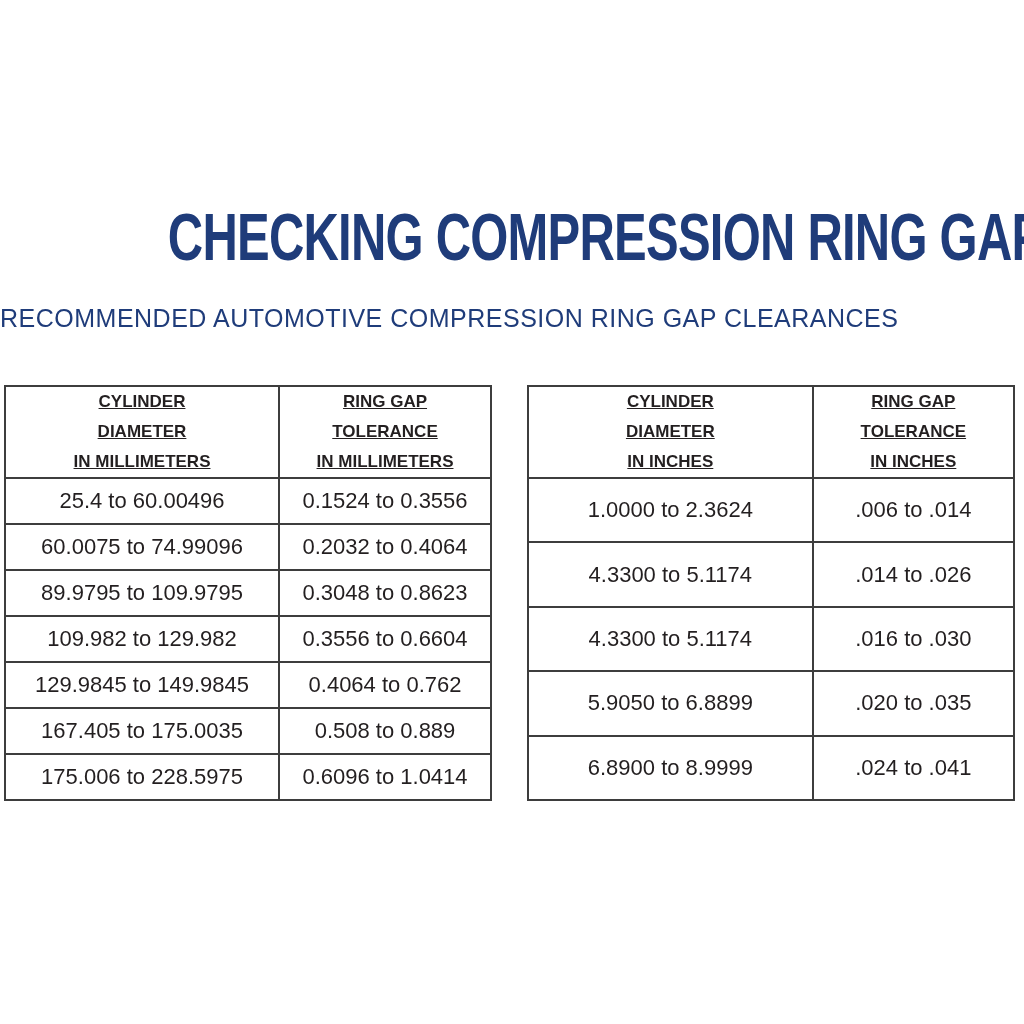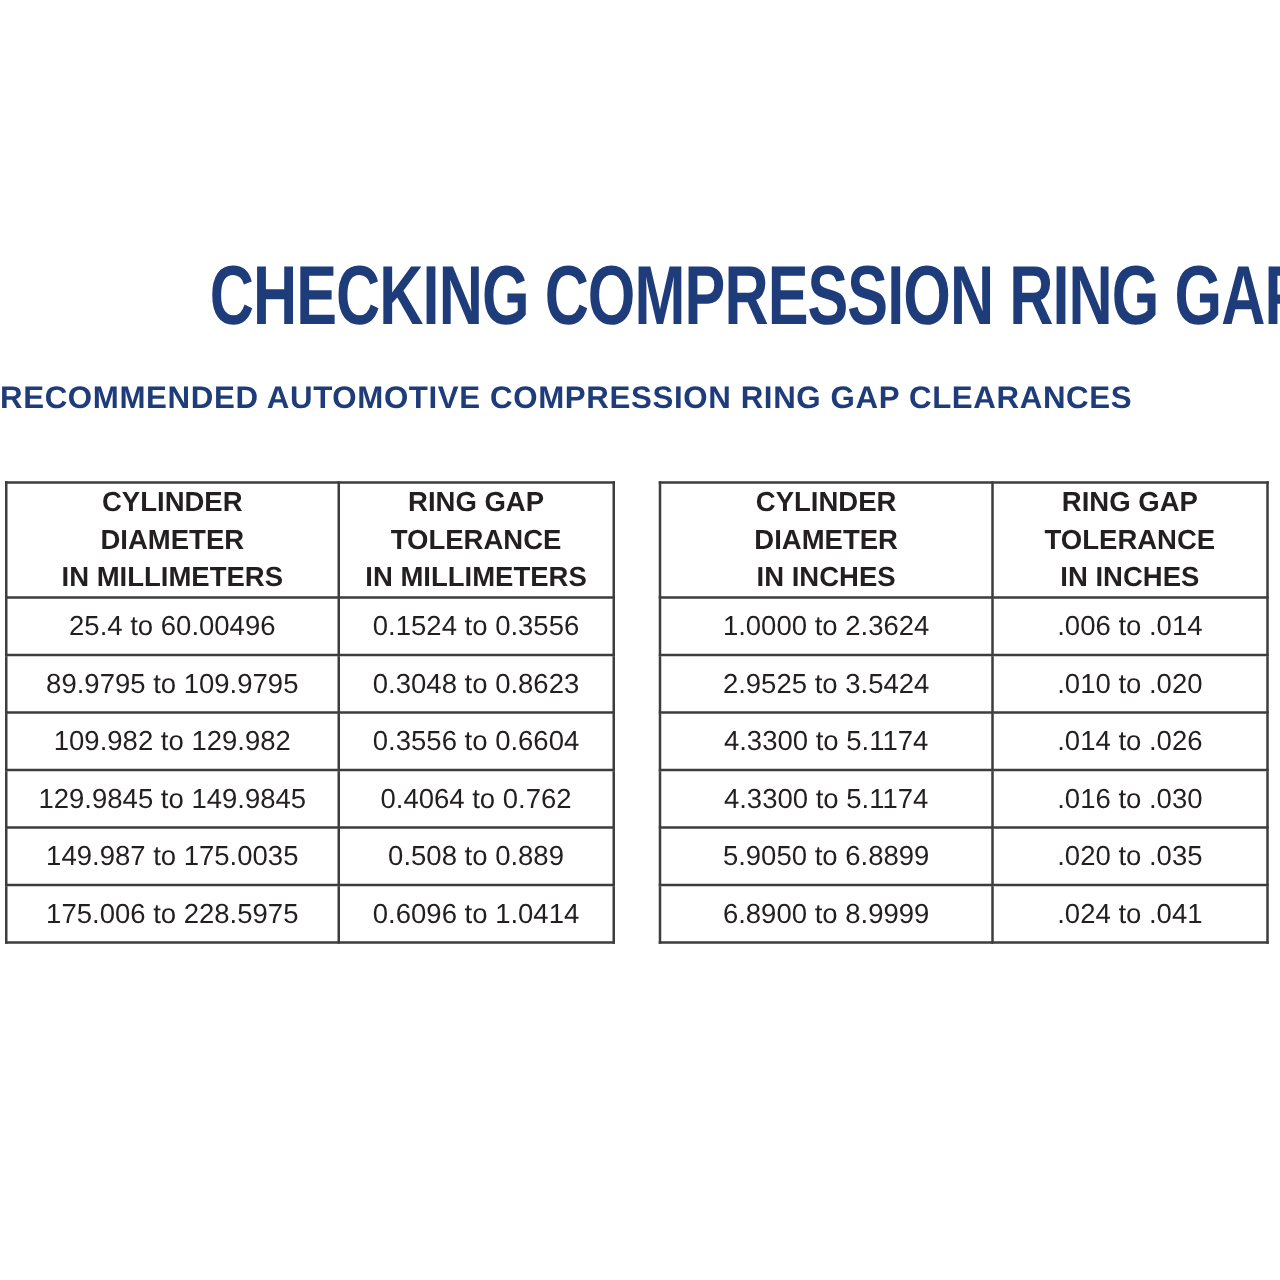--- a/index.html
+++ b/index.html
@@ -40,21 +40,21 @@
     transform-origin: center top;
   }
   .subtitle {
     position: absolute;
     top: 306px;
     left: 0;
     width: 880px;
     margin: 0;
     text-align: center;
     font-size: 25px;
-    font-weight: bold;
+    font-weight: normal;
     line-height: 1;
     letter-spacing: 0.5px;
     color: var(--navy);
     white-space: nowrap;
   }
   .tables {
     position: absolute;
     top: 385px;
     left: 4px;
     width: 1011px;
@@ -70,23 +70,24 @@
   .spec-table th,
   .spec-table td {
     border: 2px solid var(--line);
     text-align: center;
     vertical-align: middle;
     color: var(--ink);
     padding: 0;
   }
   .spec-table th {
     height: 91px;
-    font-size: 22px;
+    font-size: 17px;
     font-weight: bold;
     line-height: 30px;
+    text-decoration: underline;
   }
   .spec-table td {
     height: 46px;
     font-size: 22px;
     font-weight: normal;
     white-space: nowrap;
   }
   .hline { display: block; }
 </style>
 </head>
@@ -112,33 +113,37 @@
           <span class="hline">IN MILLIMETERS</span>
         </th>
       </tr>
     </thead>
     <tbody>
       <tr>
         <td>25.4 to 60.00496</td>
         <td>0.1524 to 0.3556</td>
       </tr>
       <tr>
+        <td>60.0075 to 74.99096</td>
+        <td>0.2032 to 0.4064</td>
+      </tr>
+      <tr>
         <td>89.9795 to 109.9795</td>
         <td>0.3048 to 0.8623</td>
       </tr>
       <tr>
         <td>109.982 to 129.982</td>
         <td>0.3556 to 0.6604</td>
       </tr>
       <tr>
         <td>129.9845 to 149.9845</td>
         <td>0.4064 to 0.762</td>
       </tr>
       <tr>
-        <td>149.987 to 175.0035</td>
+        <td>167.405 to 175.0035</td>
         <td>0.508 to 0.889</td>
       </tr>
       <tr>
         <td>175.006 to 228.5975</td>
         <td>0.6096 to 1.0414</td>
       </tr>
     </tbody>
   </table>
 
   <table class="spec-table">
@@ -155,24 +160,20 @@
           <span class="hline">IN INCHES</span>
         </th>
       </tr>
     </thead>
     <tbody>
       <tr>
         <td>1.0000 to 2.3624</td>
         <td>.006 to .014</td>
       </tr>
       <tr>
-        <td>2.9525 to 3.5424</td>
-        <td>.010 to .020</td>
-      </tr>
-      <tr>
         <td>4.3300 to 5.1174</td>
         <td>.014 to .026</td>
       </tr>
       <tr>
         <td>4.3300 to 5.1174</td>
         <td>.016 to .030</td>
       </tr>
       <tr>
         <td>5.9050 to 6.8899</td>
         <td>.020 to .035</td>

